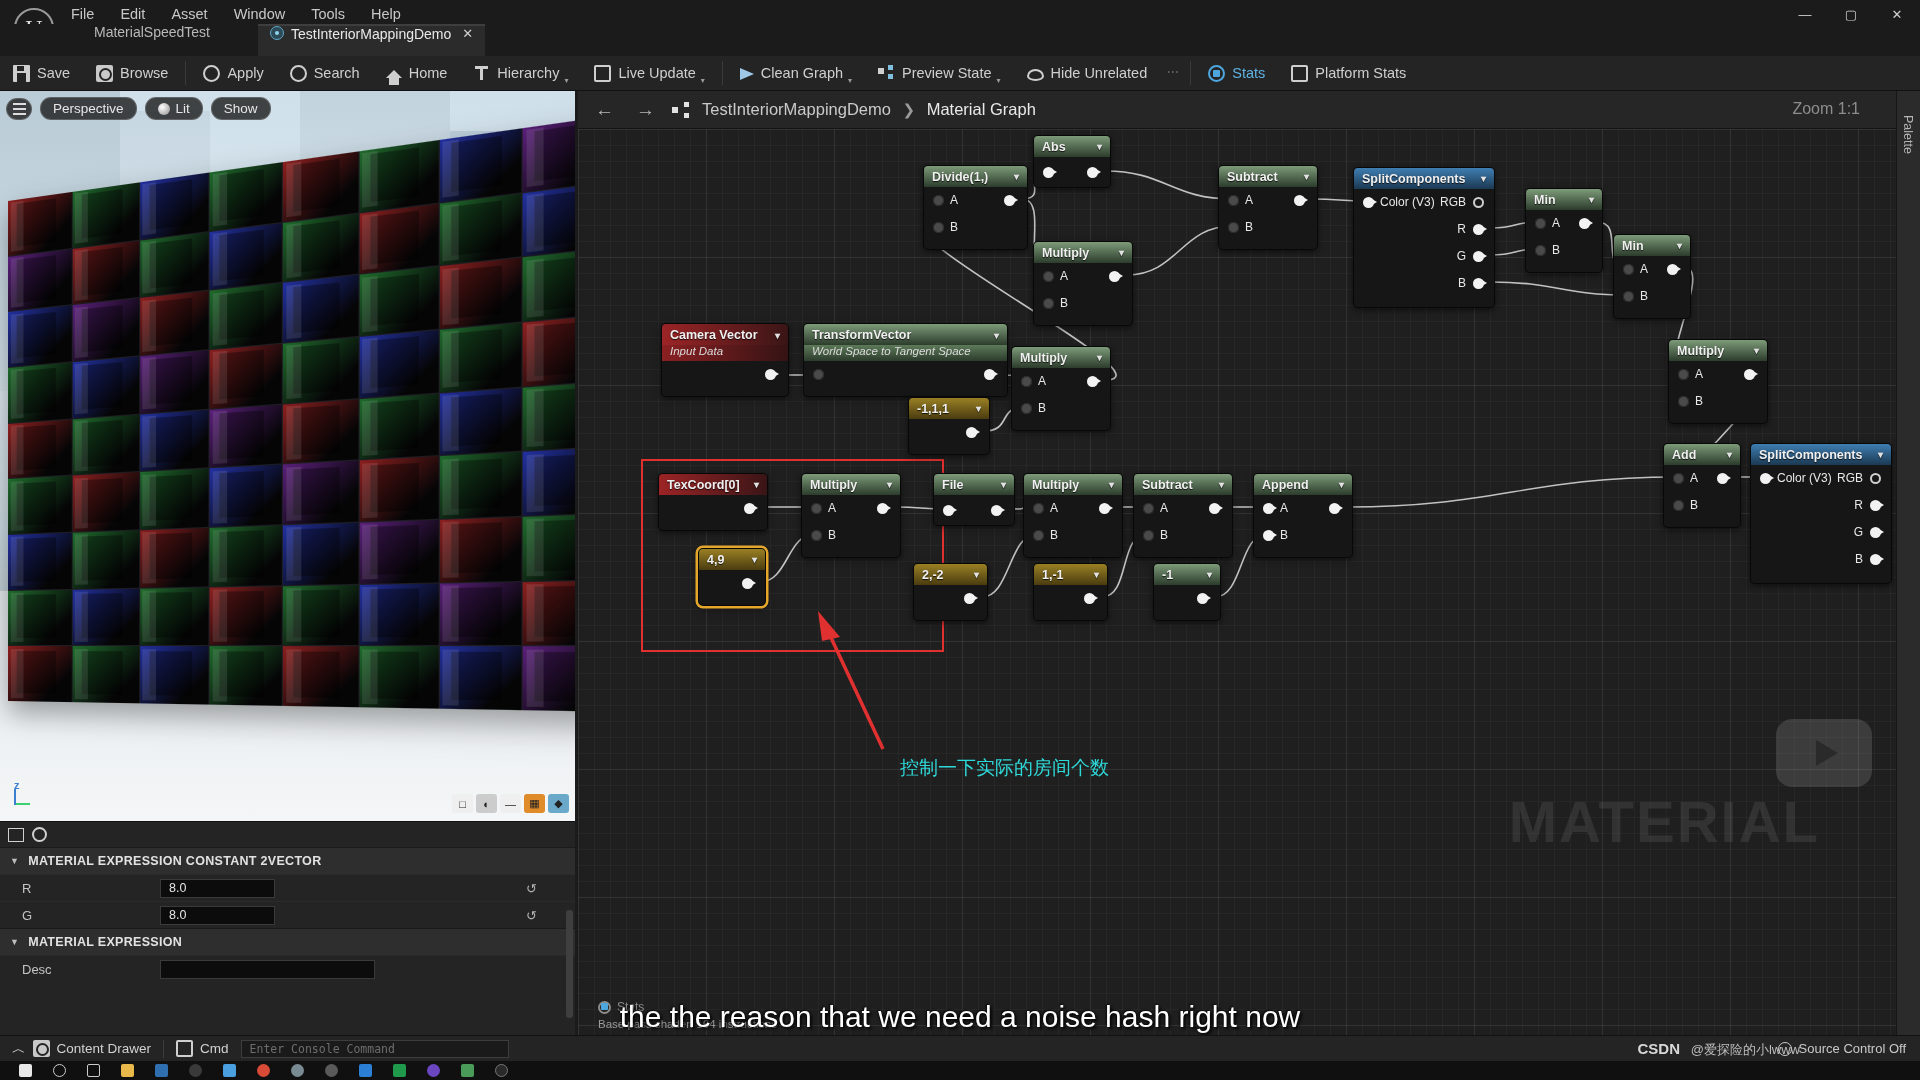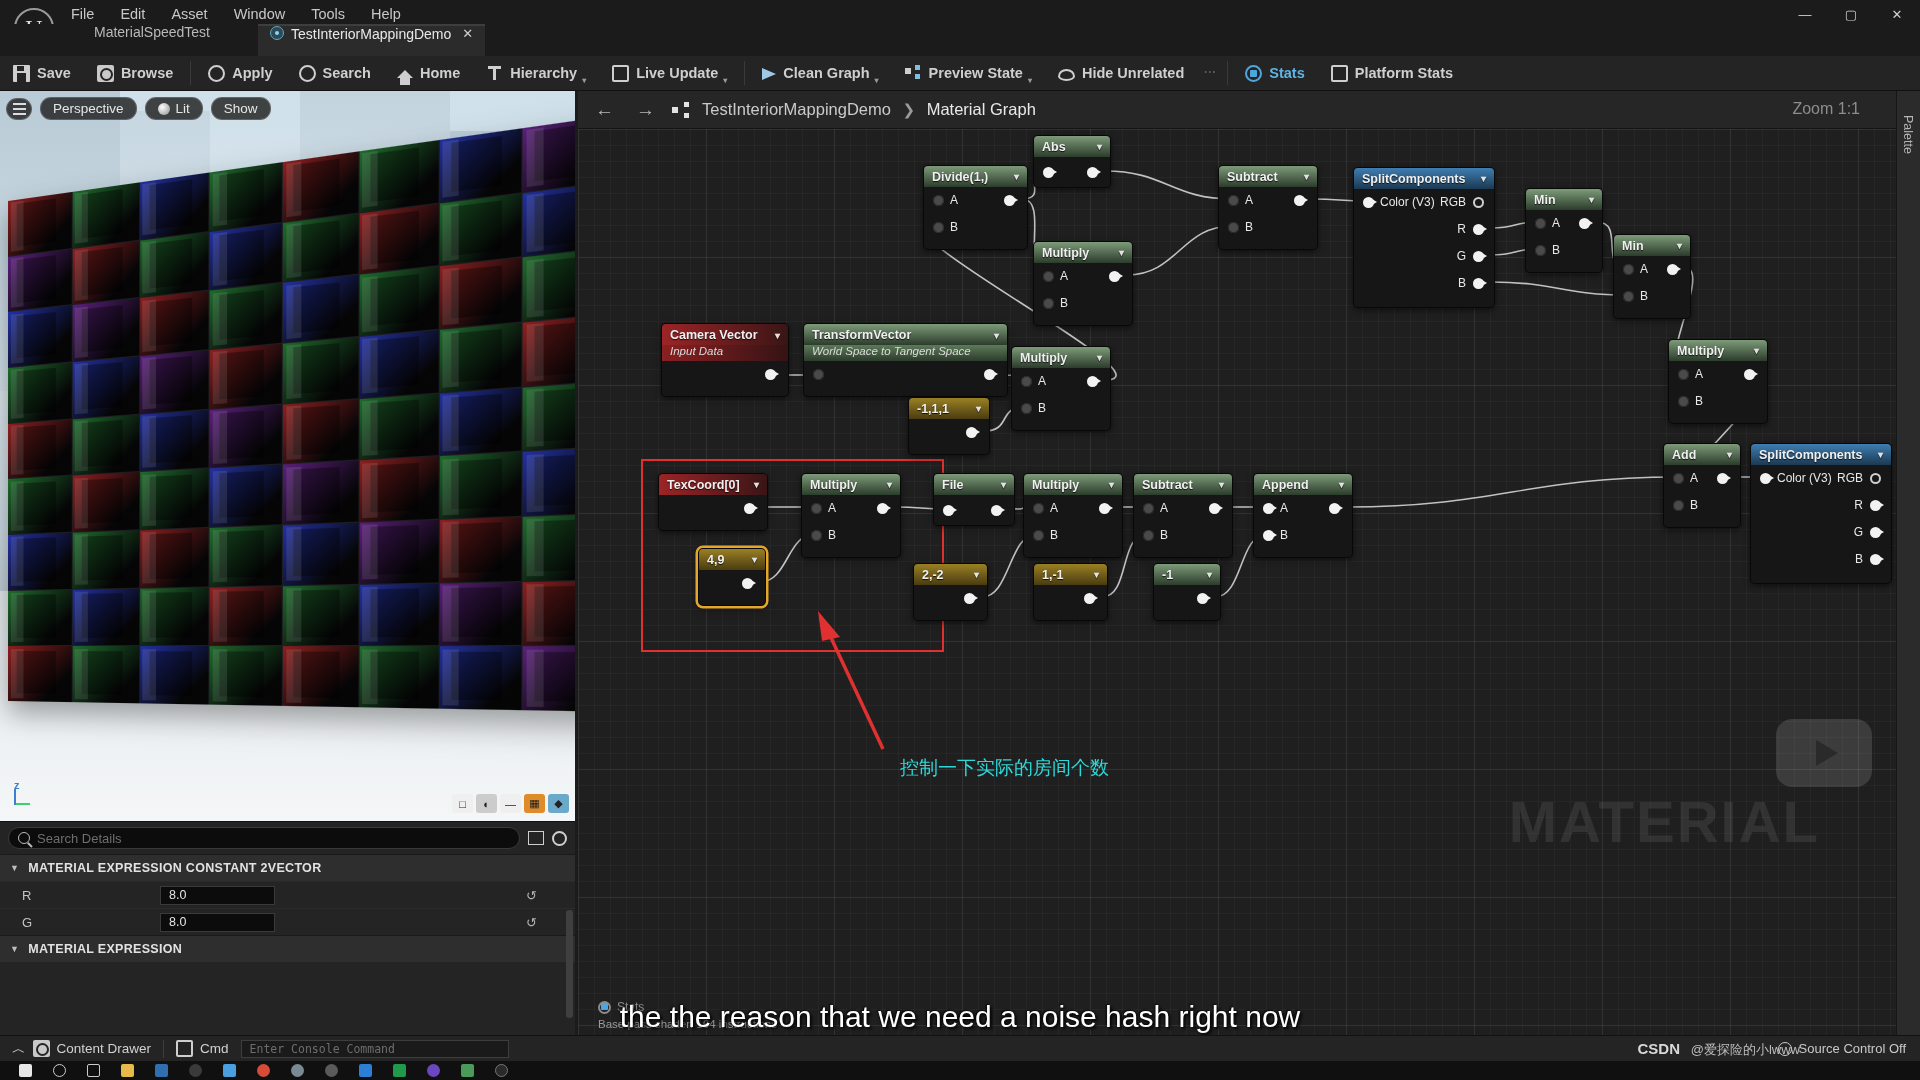--- a/index.html
+++ b/index.html
@@ -21,21 +21,21 @@
   .tabrow { position:absolute; left:0; top:24px; width:1920px; height:32px; background:#1b1b1b; }
   .tab { position:absolute; top:0; height:32px; display:flex; gap:7px; padding:0 12px; font-size:14px; }
   .tab.inactive { left:82px; color:#b9b9b9; }
   .tab.active { left:258px; background:#2b2b2b; color:#e8e8e8; border-top:2px solid #3e3e3e; }
   .tab .dot { width:14px; height:14px; border-radius:50%; background:#2c4a57; border:1.5px solid #5fa8c8; position:relative; }
   .tab .dot::after{content:""; position:absolute; left:4px; top:4px; width:4px; height:4px; border-radius:50%; background:#8fd4ee;}
   .tab .x { font-size:13px; color:#cfcfcf; margin-left:4px; }
 
   
   .toolbar { position:absolute; left:0; top:56px; width:1920px; height:35px; background:#242424; display:flex; align-items:center; border-bottom:1px solid #111; }
-  .tb { display:flex; align-items:center; gap:7px; padding:0 13px; height:35px; font-size:14.5px; color:#cfcfcf;font-weight:bold; }
+  .tb { display:flex; align-items:center; gap:7px; padding:0 13px; height:35px; font-size:14.5px; color:#cfcfcf; }
   .tbsep { width:1px; height:24px; background:#3a3a3a; margin:0 4px; }
   .tb .arrow { font-size:8px; color:#9a9a9a; align-self:flex-end; margin-bottom:6px; margin-left:-2px;}
   .ic { width:17px; height:17px; display:inline-block; position:relative; }
 
   
   .ic-save{ background:#cfcfcf; border-radius:1px; }
   .ic-save::after{content:""; position:absolute; left:4px; top:8px; width:9px; height:9px; background:#242424;}
   .ic-save::before{content:""; position:absolute; left:4px; top:1px; width:7px; height:5px; background:#242424;}
   .ic-folder{ background:#c9c9c9; border-radius:2px 2px 2px 2px; }
   .ic-folder::after{content:""; position:absolute; right:1px; bottom:1px; width:9px; height:9px; border:2px solid #242424; border-radius:50%;}
@@ -610,24 +610,20 @@
     <div class="axis">
       <span class="z">z</span>
       <span class="l"></span>
       <span class="l2"></span>
     </div>
   </div>
 
   <div class="details">
 
     <div class="dsearchrow">
-      <div class="dsearch">
-        <span class="ic-mag"></span>
-        <span class="ph">Search Details</span>
-      </div>
       <span class="ic-grid"></span>
       <span class="ic-gear"></span>
     </div>
 
     <div class="dsection">
       <span class="chev">▼</span>
       <span>MATERIAL EXPRESSION CONSTANT 2VECTOR</span>
     </div>
     <div class="drow">
       <span class="lbl">R</span>
@@ -636,20 +632,24 @@
     </div>
     <div class="drow">
       <span class="lbl">G</span>
       <span class="val">8.0</span>
       <span class="rev">↺</span>
     </div>
 
     <div class="dsection">
       <span class="chev">▼</span>
       <span>MATERIAL EXPRESSION</span>
+    </div>
+    <div class="drow">
+      <span class="lbl">Desc</span>
+      <span class="val wide"></span>
     </div>
     <div class="dscroll"></div>
   </div>
 
   <div class="gheader">
     <span class="gnav">←</span>
     <span class="gnav">→</span>
     <span class="ic-graph"></span>
     <span class="crumb">
       <span>TestInteriorMappingDemo</span>

